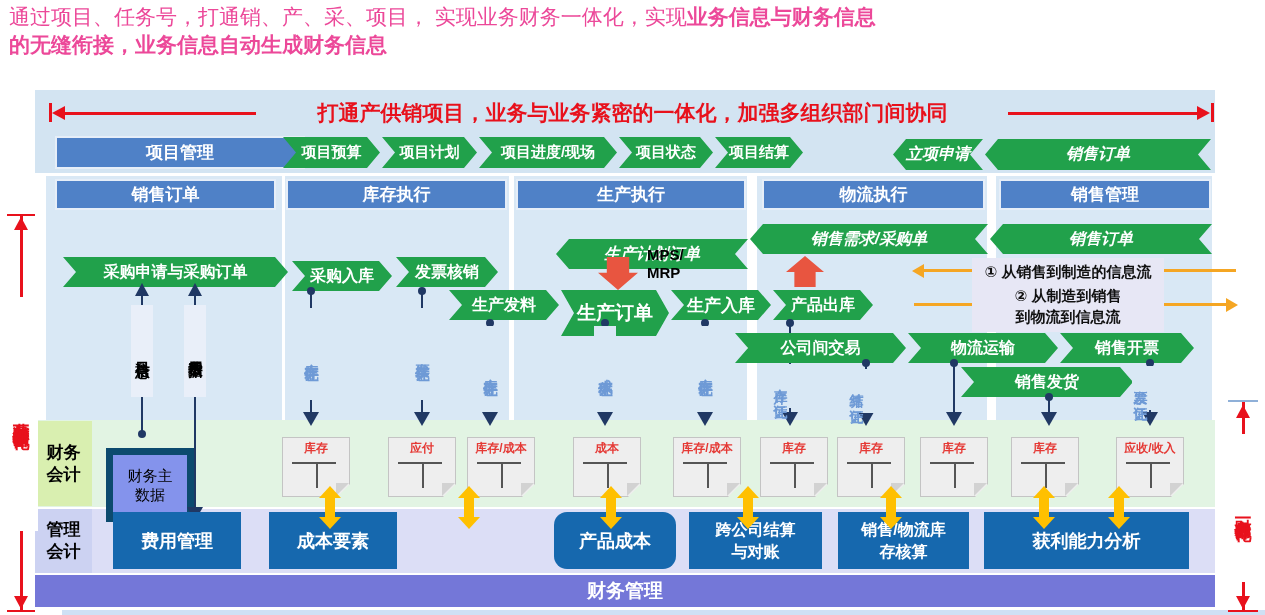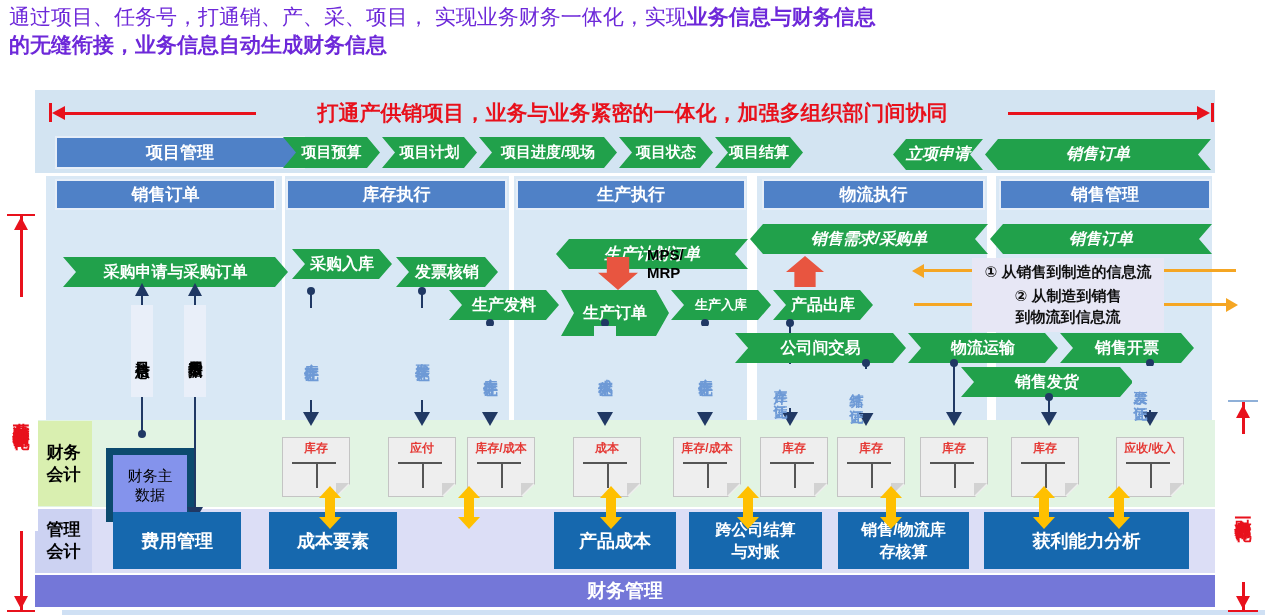--- a/index.html
+++ b/index.html
@@ -39,21 +39,21 @@
   .redtext{color:#e8111c;font-weight:bold;}
   .notebg{position:absolute;background:#e7e7f5;}
   .notetext{position:absolute;color:#111;font-weight:bold;font-size:15px;text-align:center;white-space:pre-line;line-height:21px;}
   .oline{position:absolute;height:3px;background:#f5a623;}
 </style>
 </head>
 <body>
 
 <div id="stage">
 
-  <div class="abs" style="left:9px;top:3px;width:1250px;font-size:21px;line-height:28px;color:#6d28d9;">
+  <div class="abs" style="left:9px;top:3px;width:1250px;font-size:21px;line-height:28px;color:#ec4899;">
     <span>通过项目、任务号，打通销、产、采、项目， 实现业务财务一体化，实现</span><b>业务信息与财务信息</b><br>
     <b>的无缝衔接，业务信息自动生成财务信息</b>
   </div>
 
   <div class="abs redtext" style="left:255px;top:99px;width:755px;font-size:21px;text-align:center;z-index:6;">打通产供销项目，业务与业务紧密的一体化，加强多组织部门间协同</div>
 
   <div class="abs" style="left:647px;top:246px;font-size:15px;font-weight:bold;color:#000;white-space:pre-line;line-height:18px;z-index:6;">MPS/
 MRP</div>
 
   <div class="notebg" style="left:972px;top:258px;width:192px;height:74px;z-index:4;"></div>
@@ -100,25 +100,25 @@
     <div class="garrow gr" style="left: 382px; top: 137px; width: 95px; height: 31px; font-size: 15px; z-index: 3;">项目计划</div>
     <div class="garrow gr" style="left: 479px; top: 137px; width: 138px; height: 31px; font-size: 15px; z-index: 3;">项目进度/现场</div>
     <div class="garrow gr" style="left: 619px; top: 137px; width: 94px; height: 31px; font-size: 15px; z-index: 3;">项目状态</div>
     <div class="garrow gr" style="left: 715px; top: 137px; width: 88px; height: 31px; font-size: 15px; z-index: 3;">项目结算</div>
     <div class="garrow gl" style="left: 893px; top: 139px; width: 90px; height: 31px; font-size: 16px; z-index: 3;">立项申请</div>
     <div class="garrow gl" style="left: 985px; top: 139px; width: 226px; height: 31px; font-size: 16px; z-index: 3;">销售订单</div>
     <div class="garrow gl" style="left: 556px; top: 239px; width: 192px; height: 30px; font-size: 16px; z-index: 3;">生产计划订单</div>
     <div class="garrow gl" style="left: 750px; top: 224px; width: 238px; height: 30px; font-size: 16px; z-index: 3;">销售需求/采购单</div>
     <div class="garrow gl" style="left: 990px; top: 224px; width: 222px; height: 30px; font-size: 16px; z-index: 3;">销售订单</div>
     <div class="garrow gr" style="left: 63px; top: 257px; width: 225px; height: 30px; font-size: 16px; z-index: 3;">采购申请与采购订单</div>
-    <div class="garrow gr" style="left: 292px; top: 249px; width: 100px; height: 30px; font-size: 16px; z-index: 3;">采购入库</div>
+    <div class="garrow gr" style="left: 292px; top: 261px; width: 100px; height: 30px; font-size: 16px; z-index: 3;">采购入库</div>
     <div class="garrow gr" style="left: 396px; top: 257px; width: 102px; height: 30px; font-size: 16px; z-index: 3;">发票核销</div>
     <div class="garrow gr" style="left: 449px; top: 290px; width: 110px; height: 30px; font-size: 16px; z-index: 3;">生产发料</div>
-    <div class="garrow gr" style="left: 561px; top: 290px; width: 108px; height: 46px; font-size: 16px; z-index: 3;">生产订单</div>
-    <div class="garrow gr" style="left: 671px; top: 290px; width: 100px; height: 30px; font-size: 13px; z-index: 3;">生产入库</div>
+    <div class="garrow gr" style="left: 561px; top: 290px; width: 108px; height: 46px; font-size: 19px; z-index: 3;">生产订单</div>
+    <div class="garrow gr" style="left: 671px; top: 290px; width: 100px; height: 30px; font-size: 17px; z-index: 3;">生产入库</div>
     <div class="garrow gr" style="left: 773px; top: 290px; width: 100px; height: 30px; font-size: 16px; z-index: 3;">产品出库</div>
     <div class="garrow gr" style="left: 735px; top: 333px; width: 171px; height: 30px; font-size: 16px; z-index: 3;">公司间交易</div>
     <div class="garrow gr" style="left: 908px; top: 333px; width: 150px; height: 30px; font-size: 16px; z-index: 3;">物流运输</div>
     <div class="garrow gr" style="left: 1060px; top: 333px; width: 134px; height: 30px; font-size: 16px; z-index: 3;">销售开票</div>
     <div class="garrow gr" style="left: 961px; top: 367px; width: 172px; height: 30px; font-size: 16px; z-index: 3;">销售发货</div>
     <div class="vline" style="left: 141px; top: 295px; height: 139px; z-index: 2;"></div>
     <div class="tri" style="position: absolute; left: 135px; top: 283px; border-left: 7px solid transparent; border-right: 7px solid transparent; border-bottom: 13px solid rgb(32, 56, 100); z-index: 3;"></div>
     <div class="dot" style="left: 138px; top: 430px; z-index: 3;"></div>
     <div class="vlabel" style="left: 131px; top: 305px; width: 22px; height: 92px; color: rgb(0, 0, 0); font-size: 14.5px; background: rgb(233, 239, 249); z-index: 4;">科目信息</div>
     <div class="vline" style="left: 194px; top: 295px; height: 214px; z-index: 2;"></div>
@@ -264,21 +264,21 @@
       <div class="sh"></div>
       <div class="t2"></div>
     </div>
     <div class="ylw" style="left: 1108px; top: 486px; width: 22px; height: 43px; z-index: 4;">
       <div class="t1"></div>
       <div class="sh"></div>
       <div class="t2"></div>
     </div>
     <div class="mgmt" style="left: 113px; top: 512px; width: 128px; height: 57px; font-size: 18px; z-index: 3;">费用管理</div>
     <div class="mgmt" style="left: 269px; top: 512px; width: 128px; height: 57px; font-size: 18px; z-index: 3;">成本要素</div>
-    <div class="mgmt" style="left: 554px; top: 512px; width: 122px; height: 57px; font-size: 18px; z-index: 3;">产品成本</div>
+    <div class="mgmt" style="left: 554px; top: 512px; width: 122px; height: 57px; font-size: 18px; z-index: 3; border-radius: 13px;">产品成本</div>
     <div class="mgmt" style="left: 689px; top: 512px; width: 133px; height: 57px; font-size: 16px; z-index: 3;">跨公司结算
 与对账</div>
     <div class="mgmt" style="left: 838px; top: 512px; width: 131px; height: 57px; font-size: 16px; z-index: 3;">销售/物流库
 存核算</div>
     <div class="mgmt" style="left: 984px; top: 512px; width: 205px; height: 57px; font-size: 18px; z-index: 3;">获利能力分析</div>
     <div style="position: absolute; left: 20px; top: 216px; width: 2.5px; height: 394px; background: rgb(232, 17, 28); z-index: 5;"></div>
     <div style="position: absolute; left: 7px; top: 214px; width: 28px; height: 2px; background: rgb(232, 17, 28); z-index: 5;"></div>
     <div style="position: absolute; left: 7px; top: 610px; width: 28px; height: 2px; background: rgb(232, 17, 28); z-index: 5;"></div>
     <div class="tri" style="position: absolute; left: 14px; top: 217px; border-left: 7px solid transparent; border-right: 7px solid transparent; border-bottom: 13px solid rgb(232, 17, 28); z-index: 5;"></div>
     <div class="tri" style="position: absolute; left: 14px; top: 596px; border-left: 7px solid transparent; border-right: 7px solid transparent; border-top: 13px solid rgb(232, 17, 28); z-index: 5;"></div>

